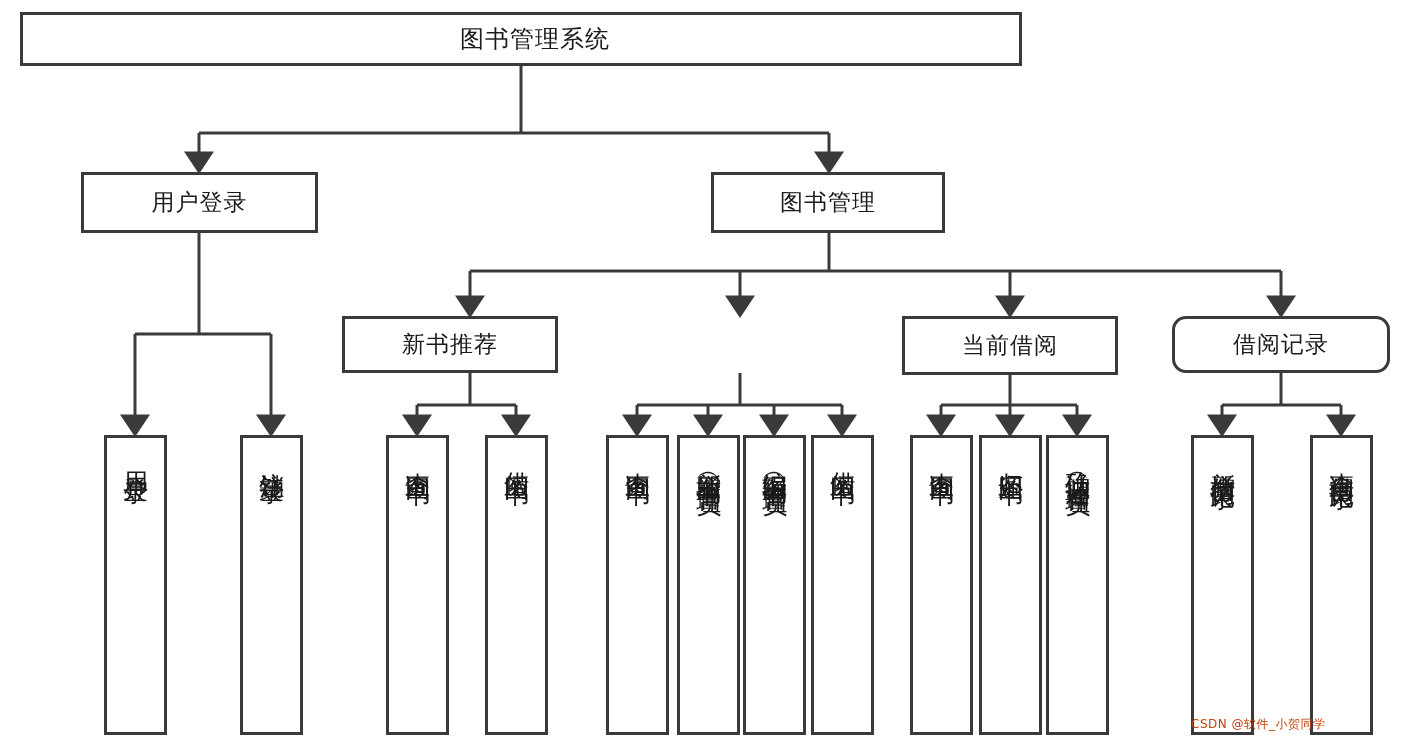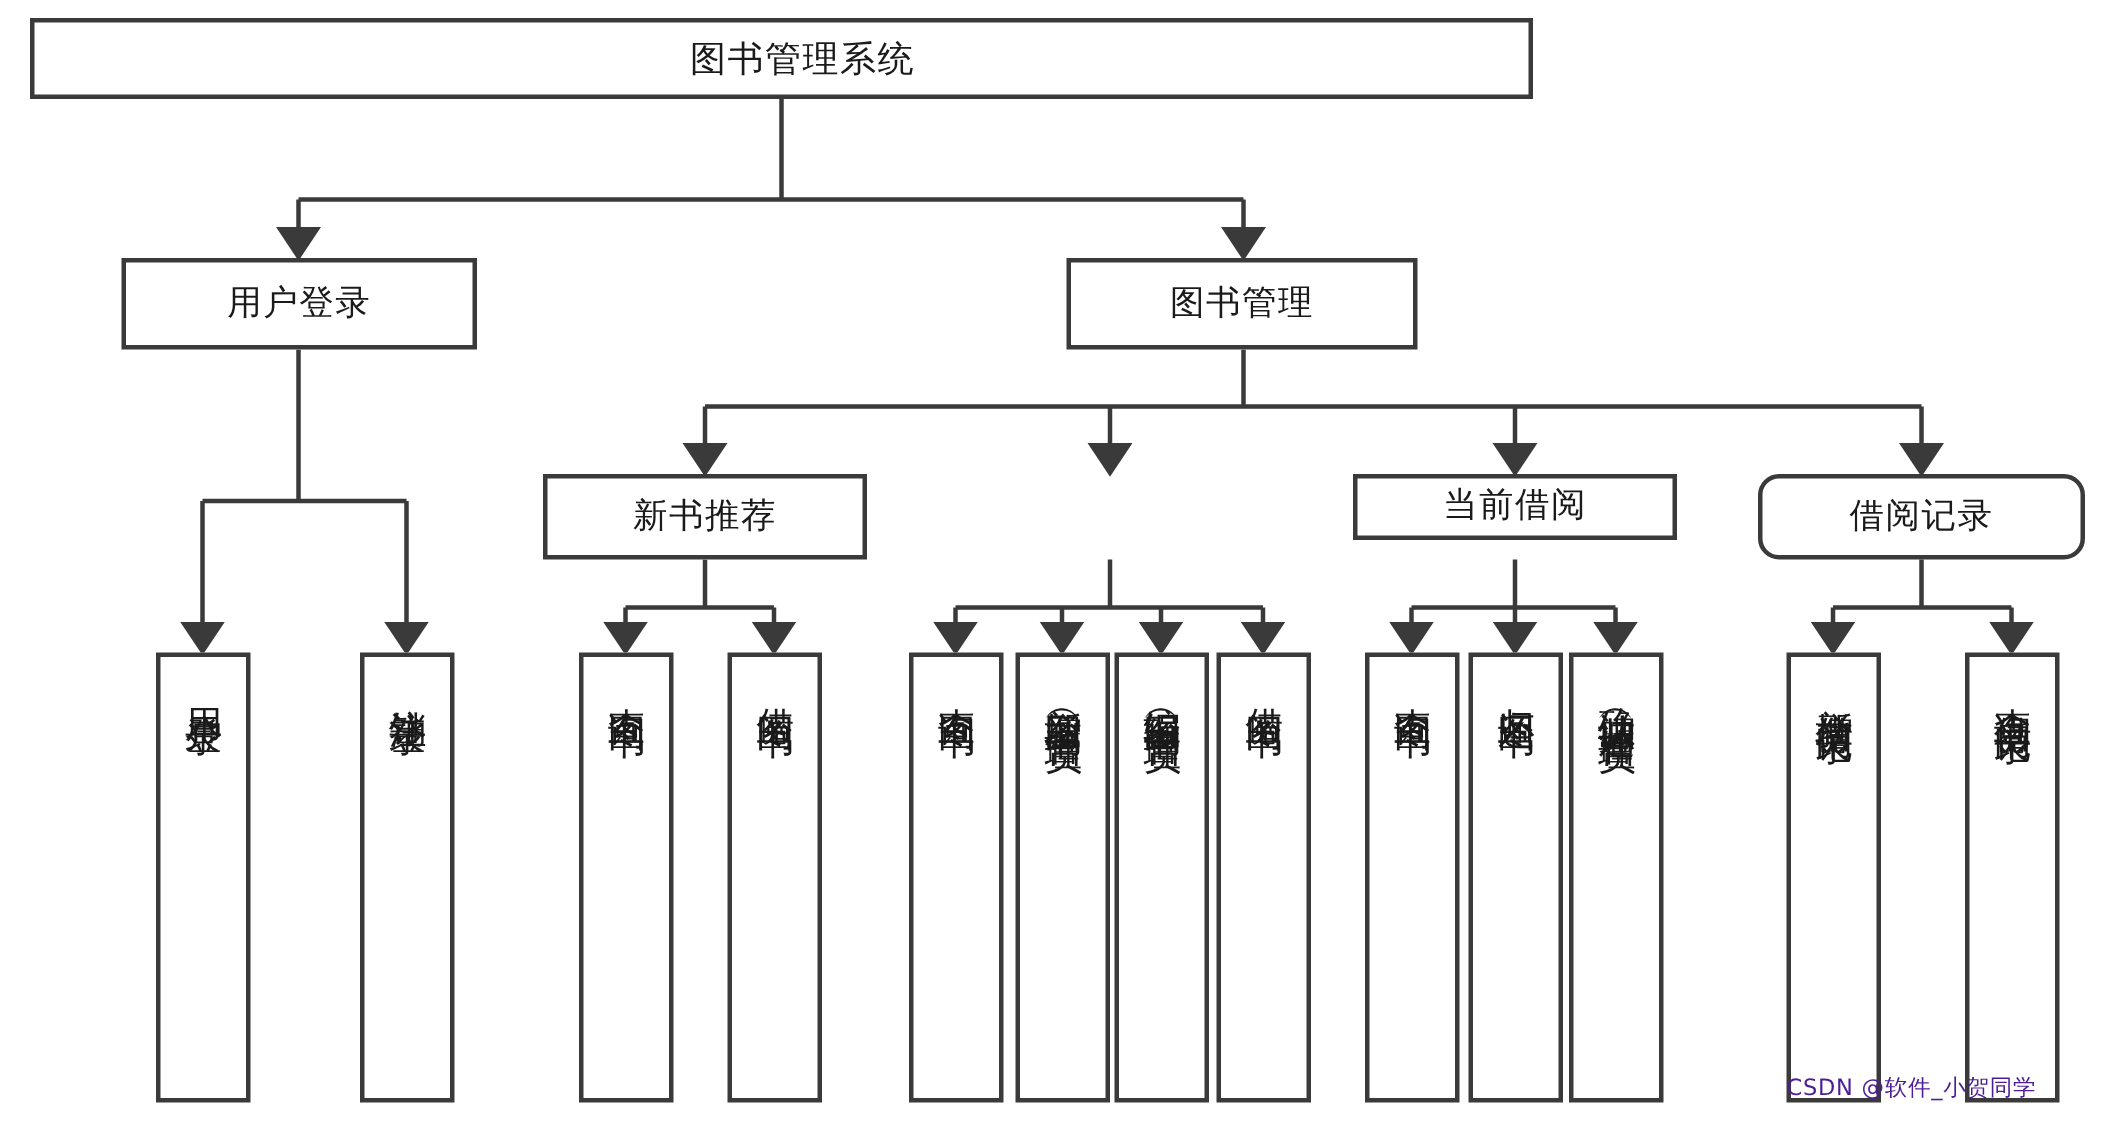--- a/index.html
+++ b/index.html
@@ -47,22 +47,22 @@
     writing-mode:vertical-rl;
     text-orientation:upright;
     font-size:25px;
     line-height:1.18;
     letter-spacing:3px;
     white-space:nowrap;
     color:#1a1a1a;
   }
   .watermark{
     position:absolute;
-    font-size:15px;
-    color:#4c1d95;
+    font-size:12px;
+    color:#c2410c;
     white-space:nowrap;
     letter-spacing:0.5px;
     font-family:"DejaVu Sans","Liberation Sans",sans-serif;
   }
 </style>
 </head>
 <body>
 
 <div id="canvas">
 
@@ -121,26 +121,26 @@
   </div>
 
   <div class="node node-h" style="left:81px;top:172px;width:237px;height:61px;">
     <span>用户登录</span>
   </div>
 
   <div class="node node-h" style="left:711px;top:172px;width:234px;height:61px;">
     <span>图书管理</span>
   </div>
 
-  <div class="node node-h" style="left:362px;top:316px;width:216px;height:57px;">
+  <div class="node node-h" style="left:342px;top:316px;width:216px;height:57px;">
     <span>新书推荐</span>
   </div>
 
 
-  <div class="node node-h" style="left:902px;top:316px;width:216px;height:44px;">
+  <div class="node node-h" style="left:902px;top:316px;width:216px;height:59px;">
     <span>当前借阅</span>
   </div>
 
   <div class="node node-h" style="left:1172px;top:316px;width:218px;height:57px;border-radius:14px;">
     <span>借阅记录</span>
   </div>
 
   <div class="node leaf" style="left:104px;top:435px;width:63px;height:300px;">
     <span class="leaf-label">用户登录</span>
   </div>

